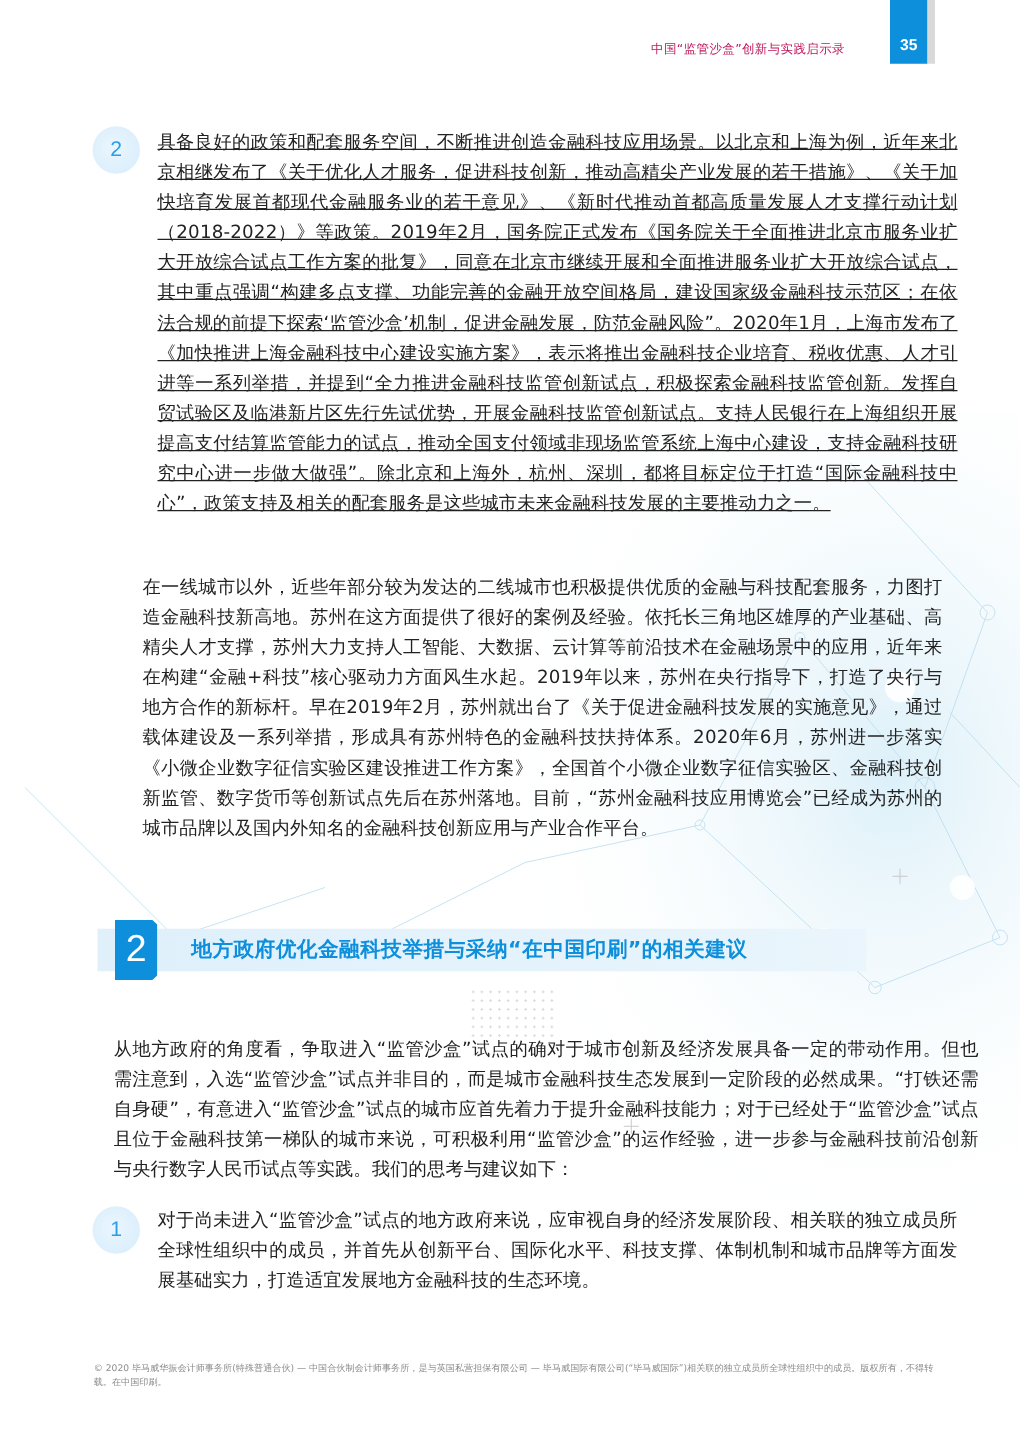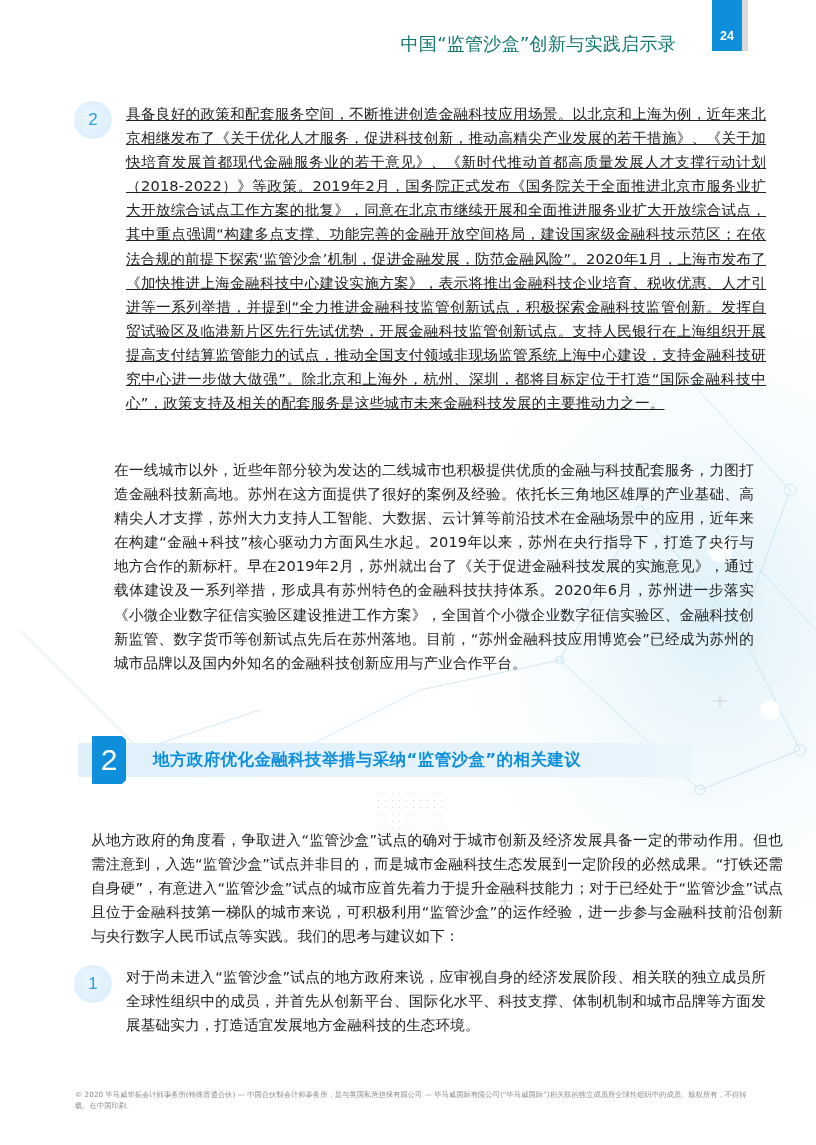--- a/index.html
+++ b/index.html
@@ -11,21 +11,21 @@
   }
   .bg-network {
     position: absolute; left: 0; top: 330px; width: 816px; height: 640px;
     pointer-events: none; z-index: 0;
   }
   .header {
     position: absolute; top: 0; left: 0; width: 816px; height: 52px; z-index: 2;
   }
   .header-title {
     position: absolute; right: 140px; top: 32px;
-    font-size: 18px; color: #0f766e; letter-spacing: 0.3px;
+    font-size: 10px; color: #be185d; letter-spacing: 0.3px;
   }
   .page-badge {
     position: absolute; left: 712px; top: 0; width: 30px; height: 51px;
     background: #0d8fdc; color: #fff; font-weight: bold; font-size: 12.5px;
     display: flex; align-items: flex-end; justify-content: center; padding-bottom: 8px; box-sizing: border-box;
     font-family: "Liberation Sans", sans-serif;
   }
   .page-badge-shadow {
     position: absolute; left: 742px; top: 0; width: 6px; height: 51px; background: #d9d9d9;
   }
@@ -110,39 +110,39 @@
       <line x1="499" y1="571" x2="511" y2="571"></line>
     <line x1="720" y1="365" x2="720" y2="377"></line>
       <line x1="714" y1="371" x2="726" y2="371"></line>
   </g>
 </svg>
 <div class="dotgrid"></div>
 
 <div class="header">
   <span class="header-title">中国“监管沙盒”创新与实践启示录</span>
   <div class="page-badge">
-    <span>24</span>
+    <span>35</span>
   </div>
   <div class="page-badge-shadow"></div>
 </div>
 
 <div class="content">
 
   <div class="num-circle" style="left:74px; top:101px;">
     <span>2</span>
   </div>
   <p class="para p-item2" style="margin:0;">具备良好的政策和配套服务空间，不断推进创造金融科技应用场景。以北京和上海为例，近年来北京相继发布了《关于优化人才服务，促进科技创新，推动高精尖产业发展的若干措施》、《关于加快培育发展首都现代金融服务业的若干意见》、《新时代推动首都高质量发展人才支撑行动计划（2018-2022）》等政策。2019年2月，国务院正式发布《国务院关于全面推进北京市服务业扩大开放综合试点工作方案的批复》，同意在北京市继续开展和全面推进服务业扩大开放综合试点，其中重点强调“构建多点支撑、功能完善的金融开放空间格局，建设国家级金融科技示范区；在依法合规的前提下探索‘监管沙盒’机制，促进金融发展，防范金融风险”。2020年1月，上海市发布了《加快推进上海金融科技中心建设实施方案》，表示将推出金融科技企业培育、税收优惠、人才引进等一系列举措，并提到“全力推进金融科技监管创新试点，积极探索金融科技监管创新。发挥自贸试验区及临港新片区先行先试优势，开展金融科技监管创新试点。支持人民银行在上海组织开展提高支付结算监管能力的试点，推动全国支付领域非现场监管系统上海中心建设，支持金融科技研究中心进一步做大做强”。除北京和上海外，杭州、深圳，都将目标定位于打造“国际金融科技中心”，政策支持及相关的配套服务是这些城市未来金融科技发展的主要推动力之一。</p>
 
   <p class="para p-suzhou" style="margin:0;">在一线城市以外，近些年部分较为发达的二线城市也积极提供优质的金融与科技配套服务，力图打造金融科技新高地。苏州在这方面提供了很好的案例及经验。依托长三角地区雄厚的产业基础、高精尖人才支撑，苏州大力支持人工智能、大数据、云计算等前沿技术在金融场景中的应用，近年来在构建“金融+科技”核心驱动力方面风生水起。2019年以来，苏州在央行指导下，打造了央行与地方合作的新标杆。早在2019年2月，苏州就出台了《关于促进金融科技发展的实施意见》，通过载体建设及一系列举措，形成具有苏州特色的金融科技扶持体系。2020年6月，苏州进一步落实《小微企业数字征信实验区建设推进工作方案》，全国首个小微企业数字征信实验区、金融科技创新监管、数字货币等创新试点先后在苏州落地。目前，“苏州金融科技应用博览会”已经成为苏州的城市品牌以及国内外知名的金融科技创新应用与产业合作平台。</p>
 
   <div class="section-bar"></div>
   <div class="section-num">
     <span>2</span>
   </div>
-  <h2 class="section-title" style="margin:0;">地方政府优化金融科技举措与采纳“监管沙盒”的相关建议</h2>
+  <h2 class="section-title" style="margin:0;">地方政府优化金融科技举措与采纳“在中国印刷”的相关建议</h2>
 
   <p class="para p-intro" style="margin:16px;">从地方政府的角度看，争取进入“监管沙盒”试点的确对于城市创新及经济发展具备一定的带动作用。但也需注意到，入选“监管沙盒”试点并非目的，而是城市金融科技生态发展到一定阶段的必然成果。“打铁还需自身硬”，有意进入“监管沙盒”试点的城市应首先着力于提升金融科技能力；对于已经处于“监管沙盒”试点且位于金融科技第一梯队的城市来说，可积极利用“监管沙盒”的运作经验，进一步参与金融科技前沿创新与央行数字人民币试点等实践。我们的思考与建议如下：</p>
 
   <div class="num-circle" style="left:74px; top:965px;">
     <span>1</span>
   </div>
   <p class="para p-item1" style="margin:0;">对于尚未进入“监管沙盒”试点的地方政府来说，应审视自身的经济发展阶段、相关联的独立成员所全球性组织中的成员，并首先从创新平台、国际化水平、科技支撑、体制机制和城市品牌等方面发展基础实力，打造适宜发展地方金融科技的生态环境。</p>
 </div>
 
 <div class="footer">© 2020 毕马威华振会计师事务所(特殊普通合伙) — 中国合伙制会计师事务所，是与英国私营担保有限公司 — 毕马威国际有限公司(“毕马威国际”)相关联的独立成员所全球性组织中的成员。版权所有，不得转载。在中国印刷。</div>

